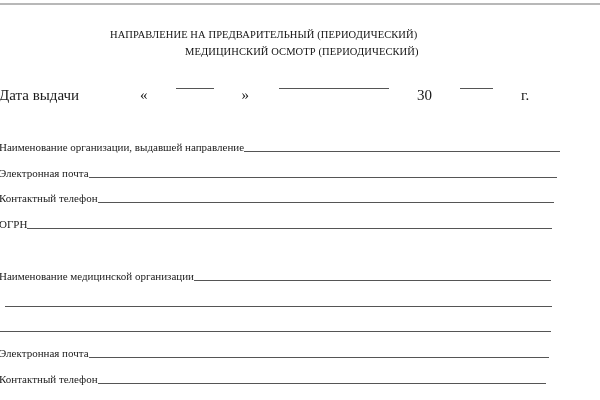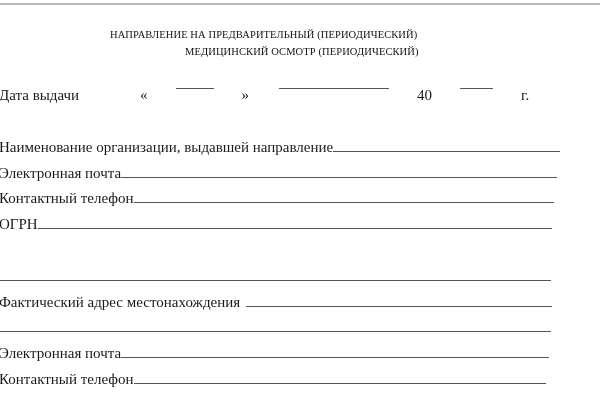--- a/index.html
+++ b/index.html
@@ -33,21 +33,21 @@
     }
     .title-1 { left: 110px; top: 29px; }
     .title-2 { left: 185px; top: 46px; }
 
     .row {
       position: absolute;
       left: -1px;
       height: 20px;
       display: flex;
       align-items: flex-end;
-      font-size: 15px;
+      font-size: 11px;
       white-space: nowrap;
       color: #1a1a1a;
     }
     .row .label { line-height: 16px; }
     .row .fill {
       flex: 1;
       border-bottom: 1px solid #555;
       margin-bottom: 3px;
       height: 1px;
     }
@@ -78,21 +78,21 @@
 <div class="title title-1">НАПРАВЛЕНИЕ НА ПРЕДВАРИТЕЛЬНЫЙ (ПЕРИОДИЧЕСКИЙ)</div>
 <div class="title title-2">МЕДИЦИНСКИЙ ОСМОТР (ПЕРИОДИЧЕСКИЙ)</div>
 
 <div class="date-row">
   <span>Дата выдачи</span>
   <span style="width:5px;display:inline-block"></span>
   <span>«</span>
   <span class="blank" style="width:38px"></span>
   <span>»</span>
   <span class="blank" style="width:110px;margin-left:2px"></span>
-  <span>40</span>
+  <span>30</span>
   <span class="blank" style="width:33px"></span>
   <span>г.</span>
 </div>
 
 <div class="row" style="top:135px;width:561px">
   <span class="label">Наименование организации, выдавшей направление</span>
   <span class="fill"></span>
 </div>
 <div class="row" style="top:161px;width:558px">
   <span class="label">Электронная почта</span>
@@ -101,24 +101,24 @@
 <div class="row" style="top:186px;width:555px">
   <span class="label">Контактный телефон</span>
   <span class="fill"></span>
 </div>
 <div class="row" style="top:212px;width:553px">
   <span class="label">ОГРН</span>
   <span class="fill"></span>
 </div>
 
 <div class="row" style="top:264px;width:552px">
+  <span class="label">Наименование медицинской организации</span>
   <span class="fill"></span>
 </div>
 <div class="row" style="top:290px;width:553px">
-  <span class="label">Фактический адрес местонахождения</span>
   <span style="width:6px;display:inline-block"></span>
   <span class="fill"></span>
 </div>
 <div class="row" style="top:315px;width:552px">
   <span class="fill"></span>
 </div>
 <div class="row" style="top:341px;width:550px">
   <span class="label">Электронная почта</span>
   <span class="fill"></span>
 </div>

